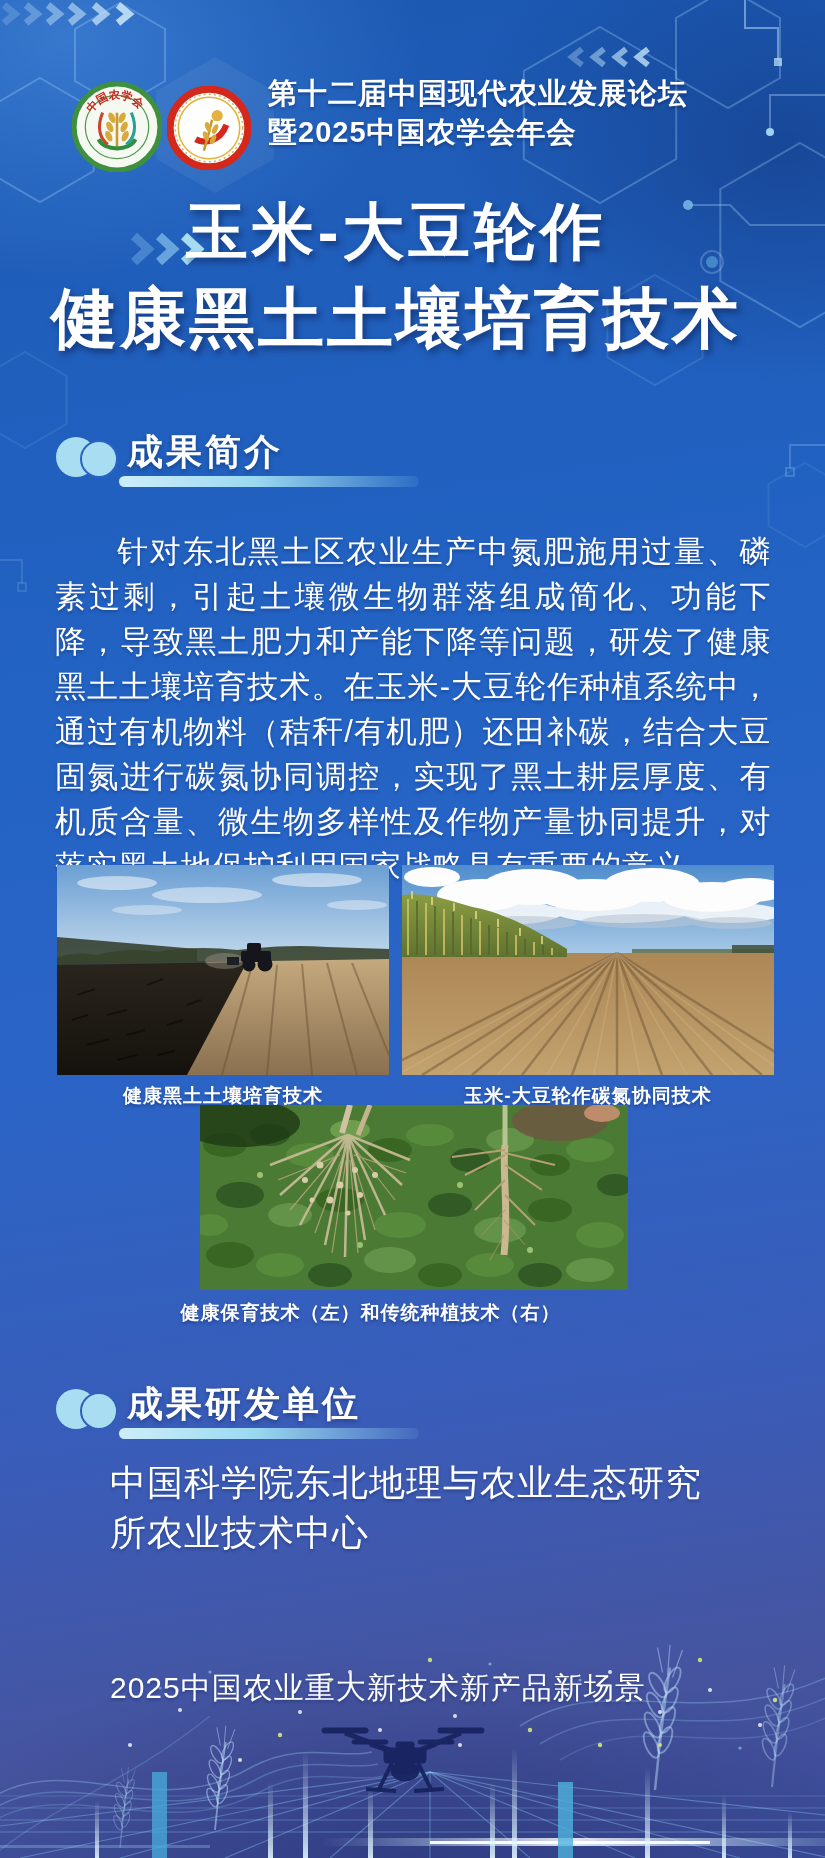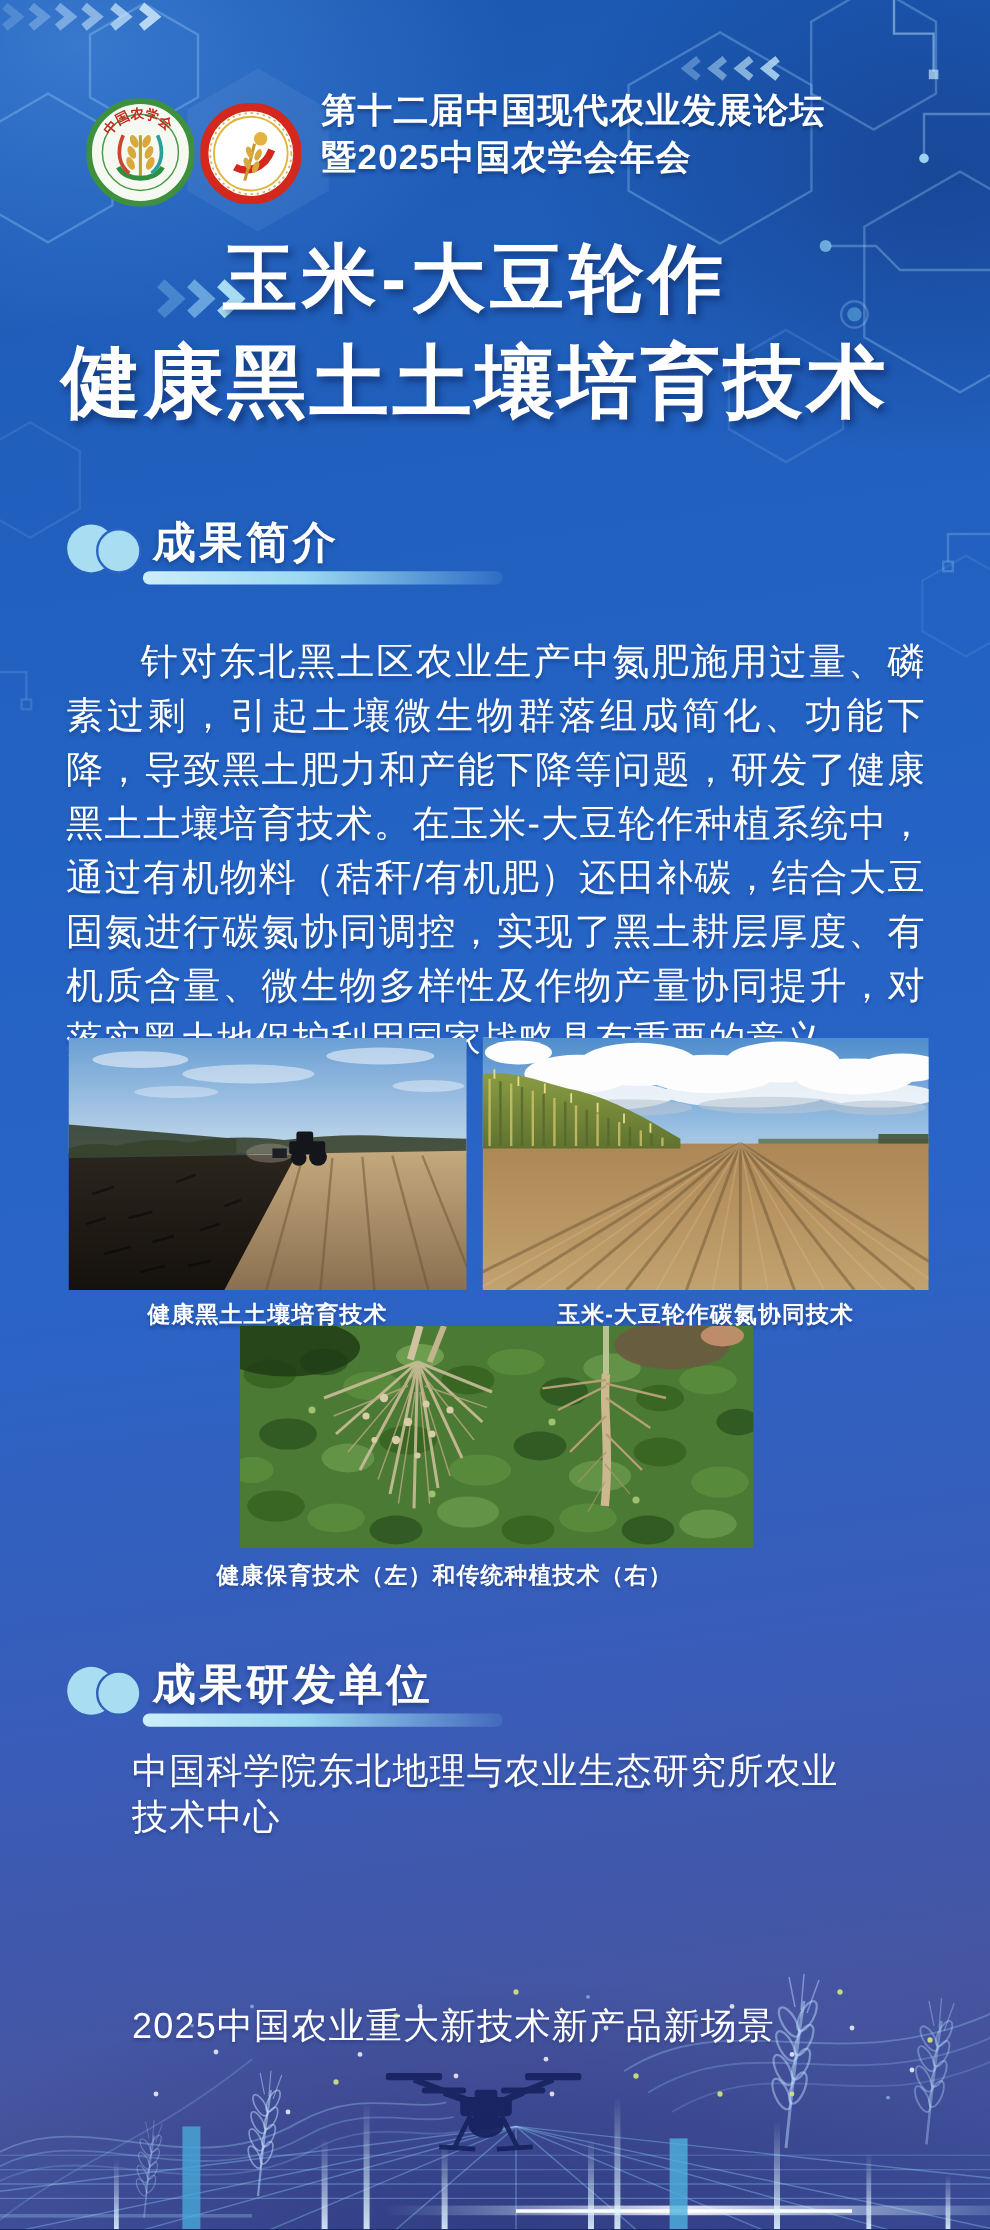--- a/index.html
+++ b/index.html
@@ -35,21 +35,21 @@
   .photo{position:absolute;margin:0;padding:0;overflow:hidden;}
   .photo svg{display:block;}
   .photo1{left:57px;top:865px;width:332px;height:210px;}
   .photo2{left:402px;top:865px;width:372px;height:210px;}
   .photo3{left:200px;top:1105px;width:428px;height:185px;}
   .caption{position:absolute;text-align:center;font-size:19px;font-weight:bold;
     text-shadow:0 2px 3px rgba(8,30,80,.4);letter-spacing:1px;}
   .cap1{left:57px;top:1083px;width:332px;}
   .cap2{left:402px;top:1083px;width:372px;}
   .cap3{left:0;top:1300px;width:741px;}
-  .unit-body{position:absolute;left:110px;top:1458px;width:600px;font-size:30px;line-height:38px;
+  .unit-body{position:absolute;left:110px;top:1458px;width:600px;font-size:36px;line-height:50px;
     letter-spacing:1px;text-shadow:0 2px 3px rgba(8,30,80,.35);}
   .source-body{position:absolute;left:110px;top:1668px;width:650px;font-size:30px;
     letter-spacing:1px;text-shadow:0 2px 3px rgba(8,30,80,.35);}
 </style>
 </head>
 <body>
 
 <div class="poster">
   <div class="bg-light"></div>
 

